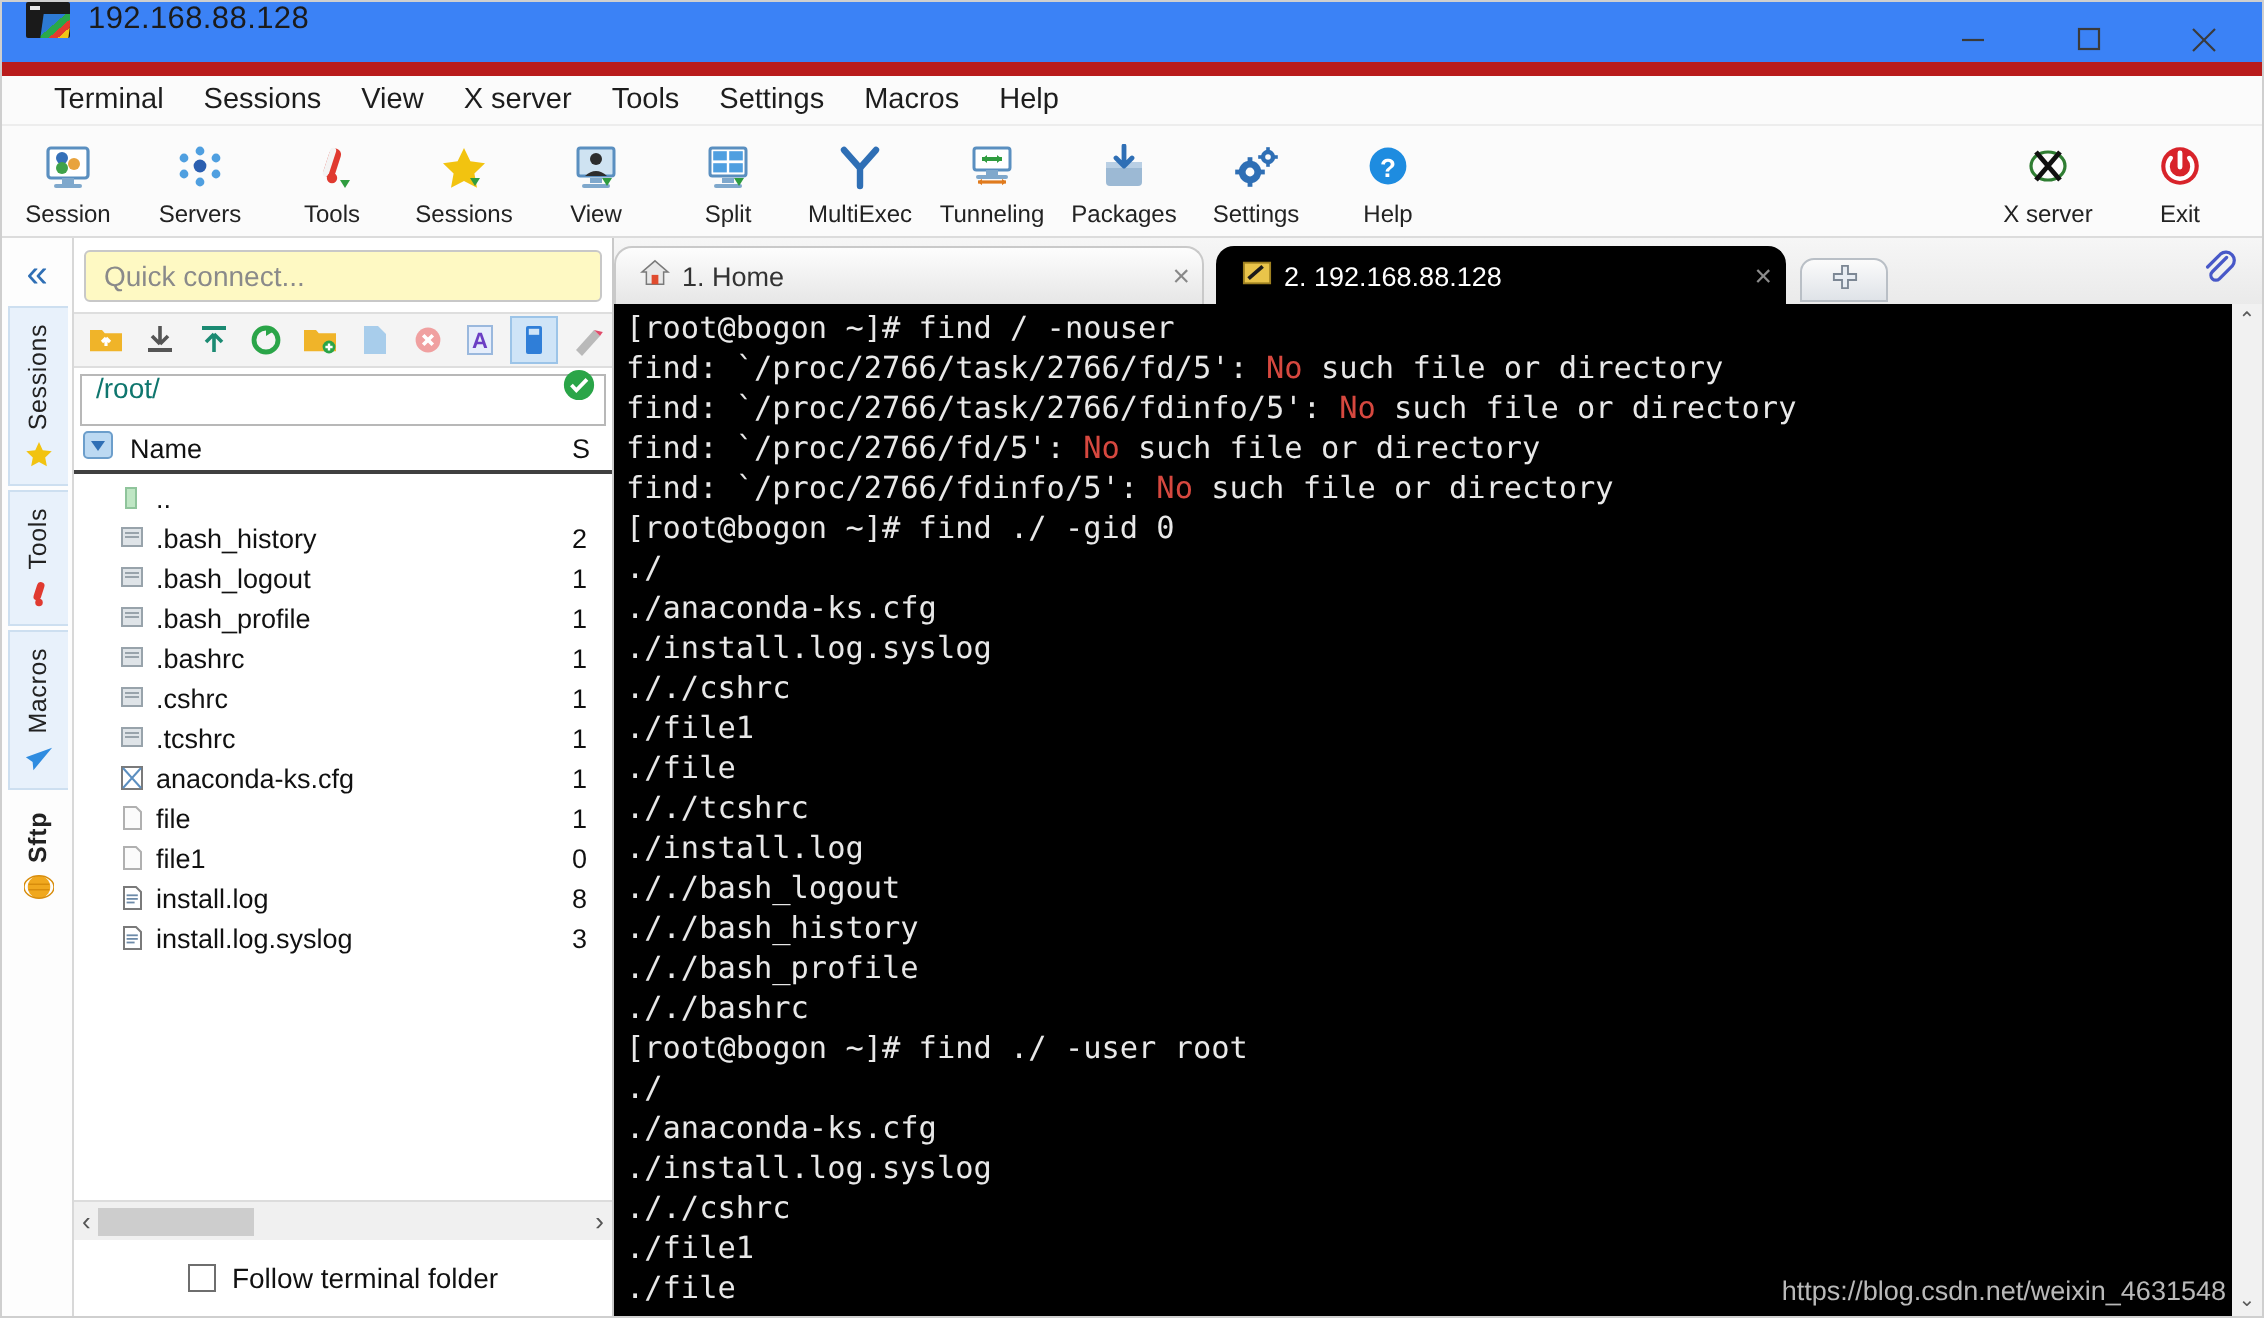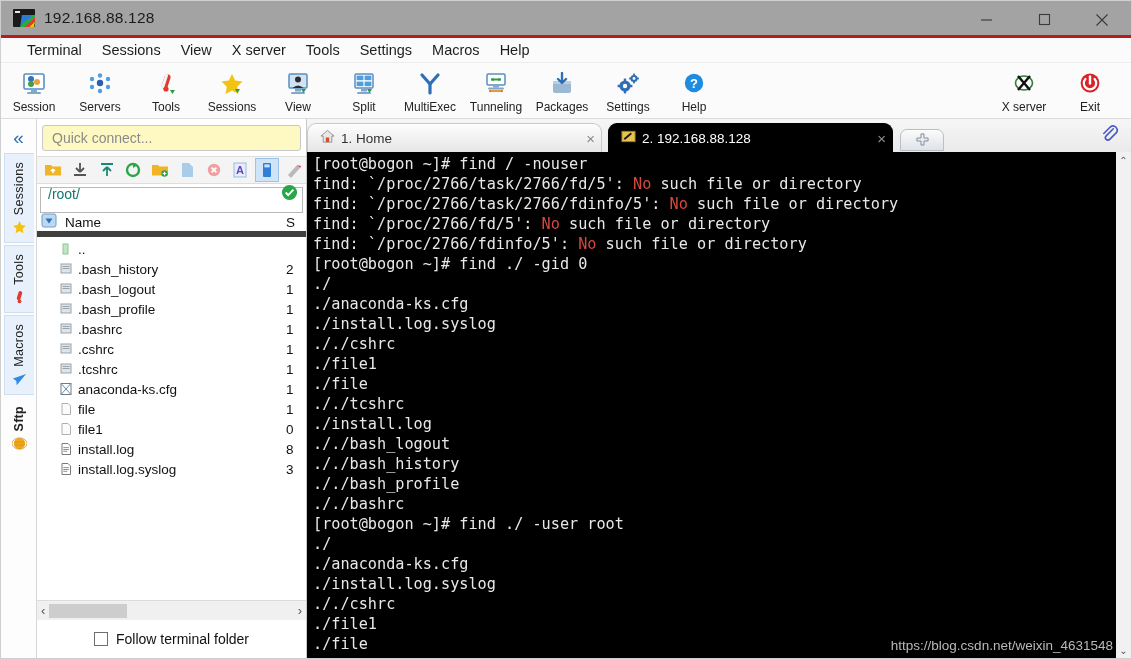--- a/index.html
+++ b/index.html
@@ -13,23 +13,23 @@
     position: relative;
     width: 1132px; height: 659px;
     background: #ffffff;
     border: 1px solid #cfcfcf;
     display: flex; flex-direction: column;
   }
 
   
   .titlebar {
     height: 37px; min-height: 37px;
-    background: #a3a3a3;
-    display: flex; align-items: center;
-    border-bottom: 3px solid #b91c1c;
+    background: #3b82f6;
+    display: flex; 
+    border-bottom: 7px solid #b91c1c;
     position: relative;
   }
   .tb-icon {
     width: 22px; height: 18px; margin-left: 12px; margin-right: 9px;
     position: relative;
     background: #1a1a1a;
     border-radius: 1px;
     overflow: hidden;
   }
   .tb-icon::before {
@@ -132,21 +132,21 @@
   .ftbtn.sel { background: #cfe4f7; border: 1px solid #9cc4e8; }
   .pathbar {
     height: 26px; margin: 3px 3px 0 3px;
     border: 1px solid #b8b8b8; background: #fff;
     display: flex; align-items: center; padding: 0 4px 12px 7px;
     font-size: 14px; color: #0f766e; gap: 16px;
   }
   .pathbar .ok { margin-left: auto; }
   .fhead {
     height: 24px; display: flex; align-items: center;
-    border-bottom: 6px solid #404040; background: #fff;
+    border-bottom: 2px solid #404040; background: #fff;
     font-size: 13.5px; color: #111; padding-left: 4px;
   }
   .fhead .cname { flex: 1; display: flex; align-items: center; gap: 8px; }
   .fhead .csize { width: 20px; overflow: hidden; }
   .flist { flex: 1; overflow: hidden; background: #fff; padding-top: 2px; }
   .frow {
     height: 20px; display: flex; align-items: center;
     font-size: 13.5px; color: #111; padding-left: 22px;
   }
   .frow .fi { width: 19px; display: flex; align-items: center; }

